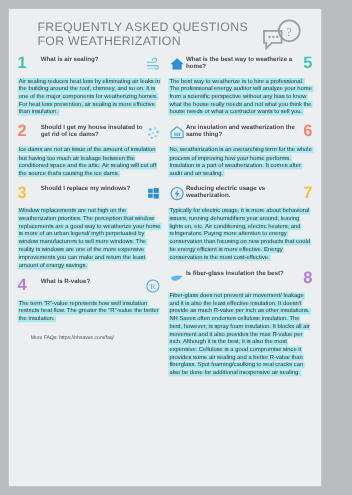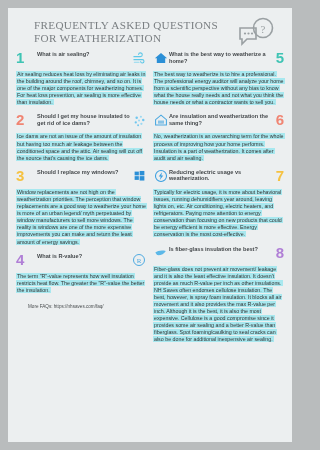--- a/index.html
+++ b/index.html
@@ -11,21 +11,21 @@
   }
   .poster{
     position:absolute;left:8px;top:8px;
     width:284px;height:434px;
     background:#eceff0;
     box-sizing:border-box;
     padding:8px 8px 4px 8px;
   }
   .header{position:relative;height:34px;}
   .title{
-    font-family:Liberation Serif, serif;
+    font-family:Liberation Sans, sans-serif;
     font-size:11.2px;
     letter-spacing:.3px;
     line-height:13px;
     color:#7a7f82;
     padding-left:18px;
     padding-top:3px;
     width:195px;
   }
   .header-icon{
     position:absolute;right:8px;top:1px;

